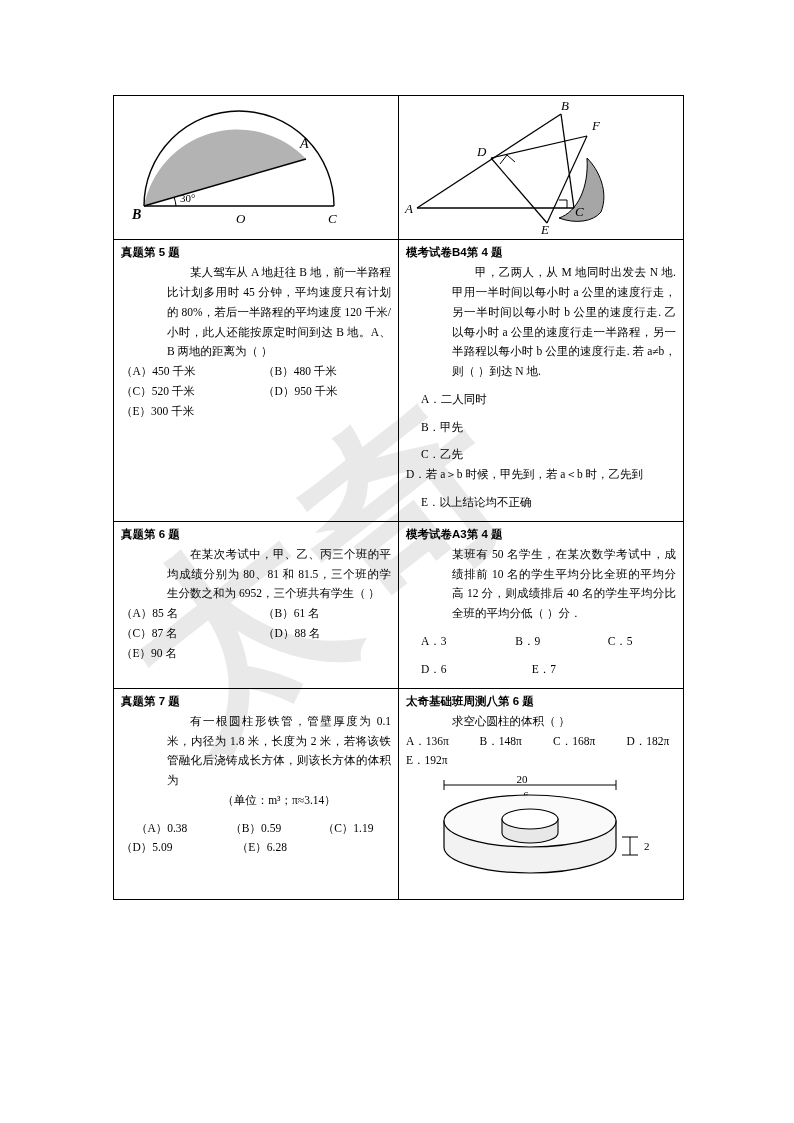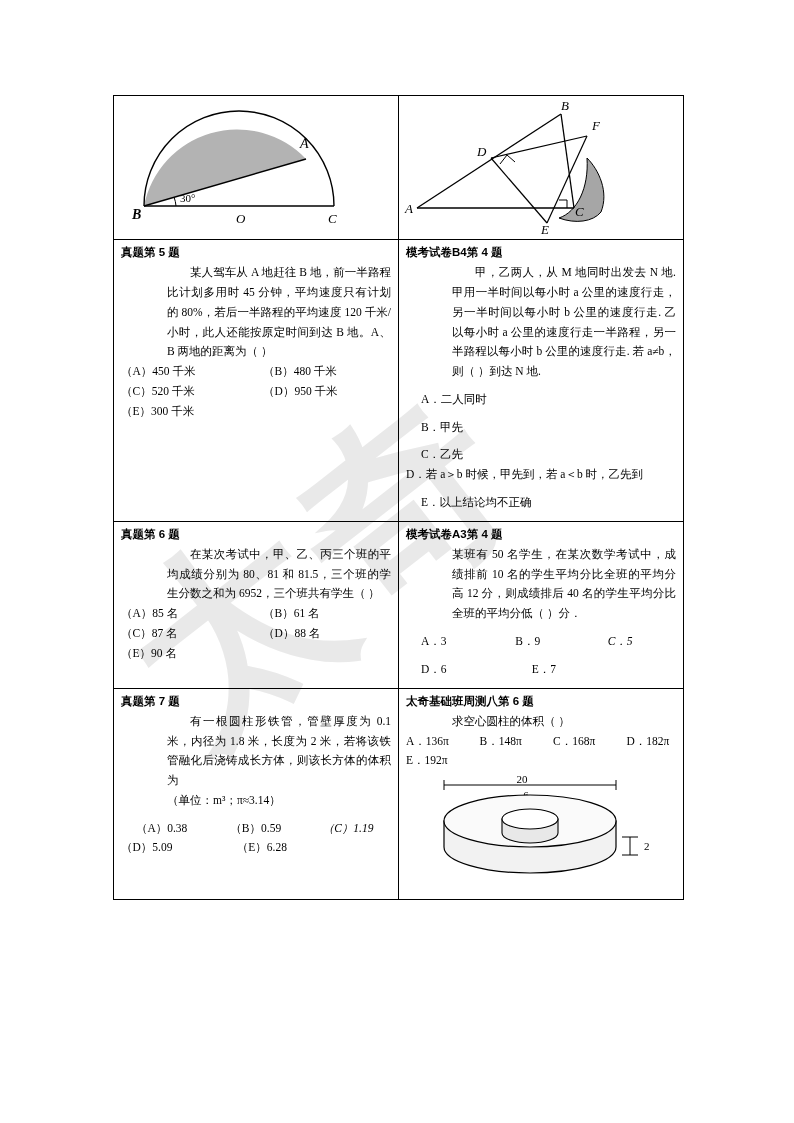--- a/index.html
+++ b/index.html
@@ -78,22 +78,22 @@
   }
   .opt-row {
     display: flex;
     gap: 24px;
   }
   .opt-row > span { display: inline-block; }
   .ow1 { width: 48%; }
   .ow2 { width: 52%; }
   .o3a { width: 34%; }
   .o3b { width: 33%; }
-  .o3c { width: 33%; font-style: italic; }
-  .center { }
+  .o3c { width: 33%; }
+  .center { text-align: center; }
   .figcell {
     height: 143px;
     position: relative;
     padding: 0 !important;
   }
   .figcell svg { display: block; }
   .pad-l1 { padding-left: 1.3em; margin-top: 8px; }
 </style>
 </head>
 <body>

